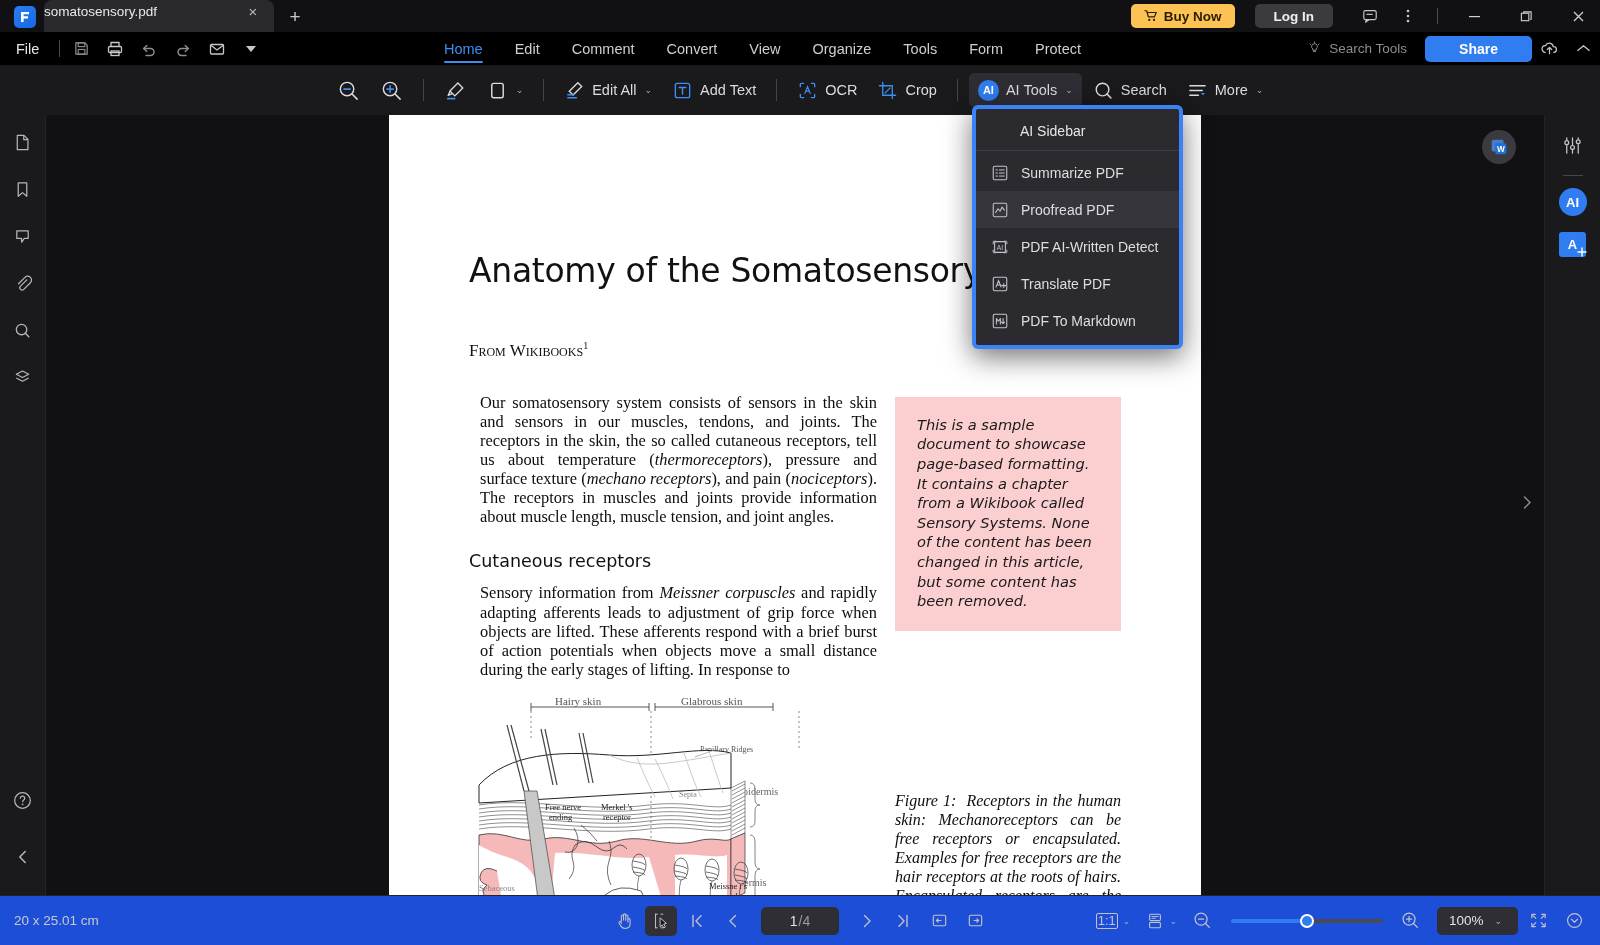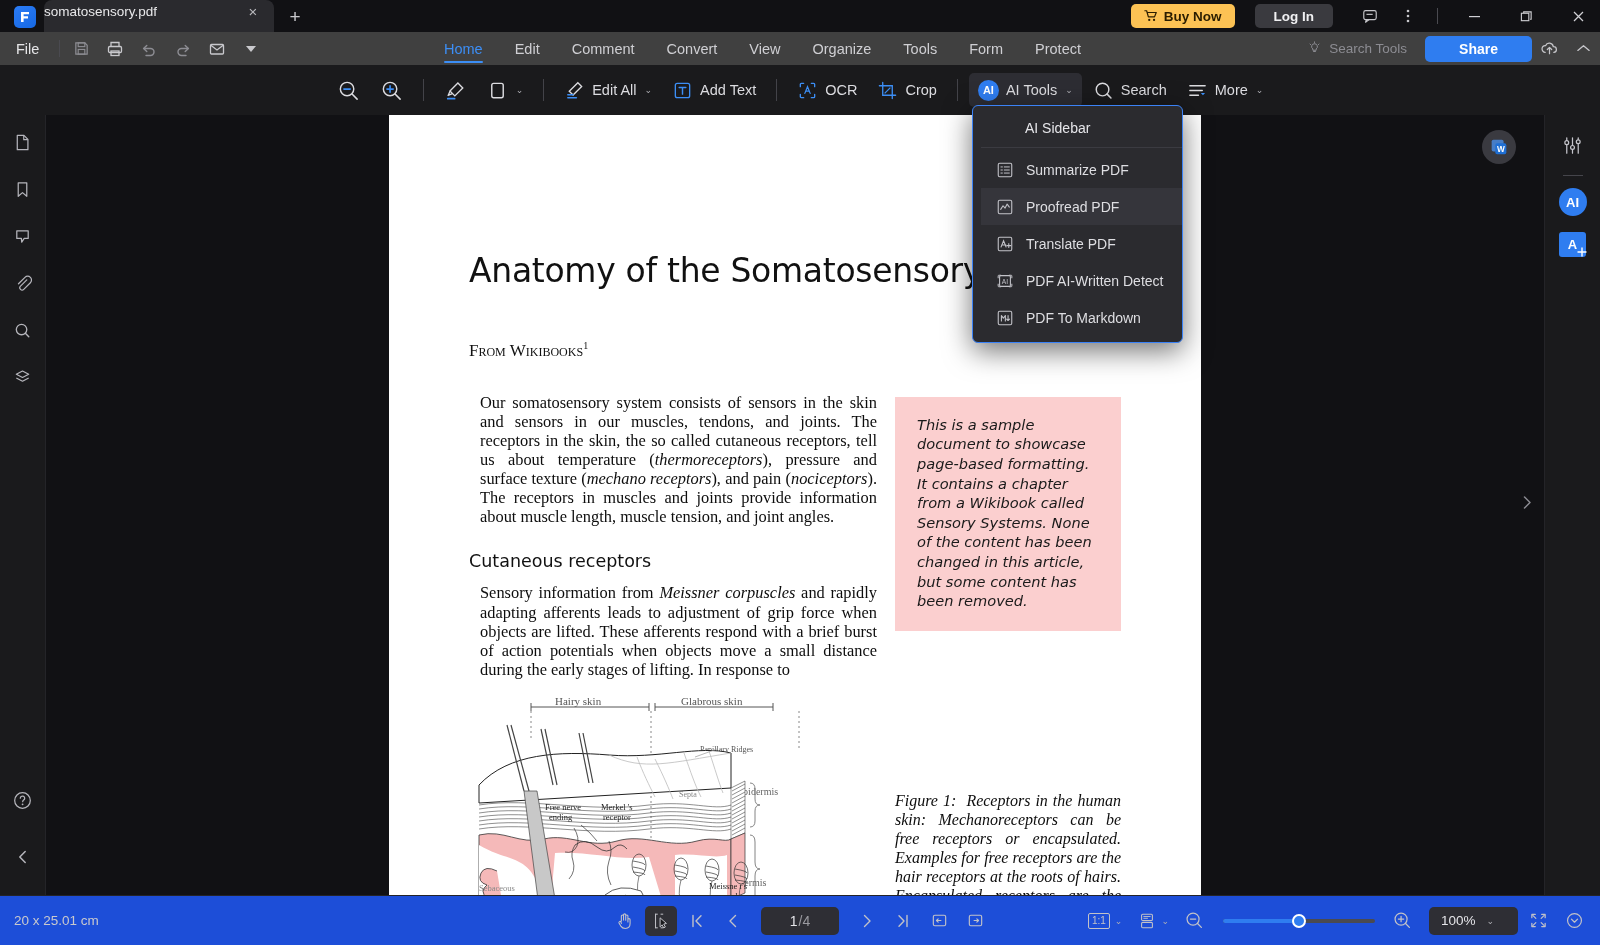--- a/index.html
+++ b/index.html
@@ -76,21 +76,21 @@
   .tb-sep { width:1px; height:16px; background:#4a4a50; margin:0 6px; }
   .win-btn {
     width: 44px; height: 32px;
     display: flex; align-items: center; justify-content: center;
     color: #d0d0d4; cursor: pointer;
   }
 
   
   .menubar {
     height: 33px; width: 100%;
-    background: #404040;
+    background: #000000;
     display: flex; align-items: center;
     position: relative;
   }
   .file-btn {
     color: #e6e6e8; font-size: 14.5px;
     padding: 0 16px; height: 33px;
     display:flex; align-items:center; cursor: pointer;
   }
   .mb-sep { width:1px; height:17px; background:#4a4a50; margin: 0 4px; }
   .qa-icon {
@@ -150,24 +150,24 @@
   }
   .rb.open { background: #2d2d33; }
   .rb-sep { width:1px; height:22px; background:#434349; margin: 0 9px; }
   .caret { font-size: 9px; color:#b0b0b6; margin-left:1px; }
 
   
   .ai-menu {
     position: absolute;
     left: 972px; top: 105px; width: 211px;
     background: #2b2b2f;
-    border: 1px solid #3b82f6;
+    border: 4px solid #3b82f6;
     border-radius: 6px;
     box-shadow: 0 8px 28px rgba(0,0,0,.55);
-    padding: 4px 0 6px 8px;
+    padding: 4px 0 6px 0;
     z-index: 50;
   }
   .ai-menu-head {
     color: #e6e6ea; font-size: 14px;
     padding: 10px 0 11px 44px;
   }
   .ai-menu-divider { height:1px; background:#3b3b41; margin: 0 0 3px 0; }
   .ai-item {
     display: flex; align-items: center; gap: 12px;
     height: 37px; padding: 0 10px 0 14px;
@@ -329,26 +329,26 @@
   .slider .track { width:100%; height:4px; background:#4a4a50; border-radius:2px; }
   .slider .fill { position:absolute; left:0; height:4px; background:#2f7df0; border-radius:2px; width: 50%; }
   .slider .knob {
     position:absolute; left:50%; margin-left:-7px;
     width:14px; height:14px; border-radius:50%;
     background:#2f7df0; border:2px solid #fff;
   }
   .zoom-box {
     background:#2e2e34; border-radius:5px; height:28px;
     display:flex; align-items:center; gap:10px;
-    padding: 0 24px 0 12px; color:#e4e4e8; font-size:13.5px; cursor:pointer;
+    padding: 0 16px 0 12px; color:#e4e4e8; font-size:13.5px; cursor:pointer;
     margin-left: 6px;
   }
   .mini-box {
     width:22px; height:16px; border:1.4px solid currentColor; border-radius:2px;
-    font-size:10px; display:flex; align-items:center; justify-content:center;
+    font-size:13px; display:flex; align-items:center; justify-content:center;
   }
 </style>
 </head>
 <body>
 
 <div class="titlebar">
   <div class="app-logo">
     <svg width="14" height="14" viewBox="0 0 14 14">
         <path d="M3 2h8v2.2H5.6v2.1H10v2.2H5.6V12H3z" fill="#fff"></path>
       </svg>
@@ -798,37 +798,37 @@
           <rect x="2.5" y="2.5" width="15" height="15" rx="1.6" fill="none" stroke="currentColor" stroke-width="1.2"></rect>
           <path d="M5.2 12.6l2.6-4 2.3 2.6 2.3-4.4 2.4 3.4" fill="none" stroke="currentColor" stroke-width="1.2" stroke-linecap="round" stroke-linejoin="round"></path>
         </svg>
     </span>
     <span>Proofread PDF</span>
   </div>
 
   <div class="ai-item">
     <span class="ico">
       <svg width="18" height="18" viewBox="0 0 20 20">
+          <rect x="4" y="4" width="12" height="12" rx="1.4" fill="none" stroke="currentColor" stroke-width="1.2"></rect>
+          <path d="M2.4 6.5V4.4a.8.8 0 01.8-.8h2M17.6 6.5V4.4a.8.8 0 00-.8-.8h-2M2.4 13.5v2.1a.8.8 0 00.8.8h2M17.6 13.5v2.1a.8.8 0 01-.8.8h-2" fill="none" stroke="currentColor" stroke-width="1.1" stroke-linecap="round"></path>
+          <text x="10" y="13" font-size="7.4" font-family="Liberation Sans, sans-serif" fill="currentColor" text-anchor="middle">AI</text>
+        </svg>
+    </span>
+    <span>PDF AI-Written Detect</span>
+  </div>
+
+  <div class="ai-item">
+    <span class="ico">
+      <svg width="18" height="18" viewBox="0 0 20 20">
           <rect x="2.5" y="2.5" width="15" height="15" rx="1.6" fill="none" stroke="currentColor" stroke-width="1.2"></rect>
           <path d="M5.6 13.4l2.8-7 2.8 7M6.6 11h4.5" fill="none" stroke="currentColor" stroke-width="1.15" stroke-linecap="round"></path>
           <path d="M14.2 9.6v4.4M12 11.8h4.4" stroke="currentColor" stroke-width="1.15" stroke-linecap="round"></path>
         </svg>
     </span>
     <span>Translate PDF</span>
-  </div>
-
-  <div class="ai-item">
-    <span class="ico">
-      <svg width="18" height="18" viewBox="0 0 20 20">
-          <rect x="4" y="4" width="12" height="12" rx="1.4" fill="none" stroke="currentColor" stroke-width="1.2"></rect>
-          <path d="M2.4 6.5V4.4a.8.8 0 01.8-.8h2M17.6 6.5V4.4a.8.8 0 00-.8-.8h-2M2.4 13.5v2.1a.8.8 0 00.8.8h2M17.6 13.5v2.1a.8.8 0 01-.8.8h-2" fill="none" stroke="currentColor" stroke-width="1.1" stroke-linecap="round"></path>
-          <text x="10" y="13" font-size="7.4" font-family="Liberation Sans, sans-serif" fill="currentColor" text-anchor="middle">AI</text>
-        </svg>
-    </span>
-    <span>PDF AI-Written Detect</span>
   </div>
 
   <div class="ai-item">
     <span class="ico">
       <svg width="18" height="18" viewBox="0 0 20 20">
           <rect x="2.5" y="2.5" width="15" height="15" rx="1.6" fill="none" stroke="currentColor" stroke-width="1.2"></rect>
           <path d="M6 13.2V7.2l2.2 3 2.2-3v6" fill="none" stroke="currentColor" stroke-width="1.2" stroke-linejoin="round" stroke-linecap="round"></path>
           <path d="M13.4 7.4v5.2M11.8 11.2l1.6 1.6 1.6-1.6" fill="none" stroke="currentColor" stroke-width="1.2" stroke-linecap="round" stroke-linejoin="round"></path>
         </svg>
     </span>

